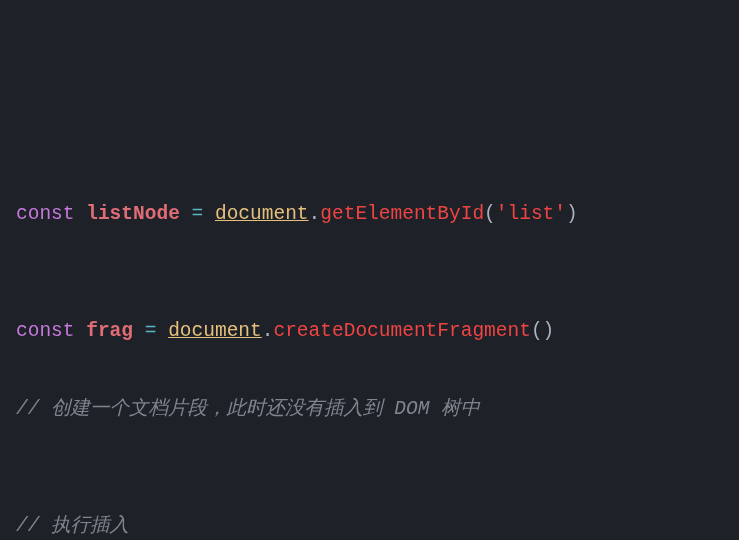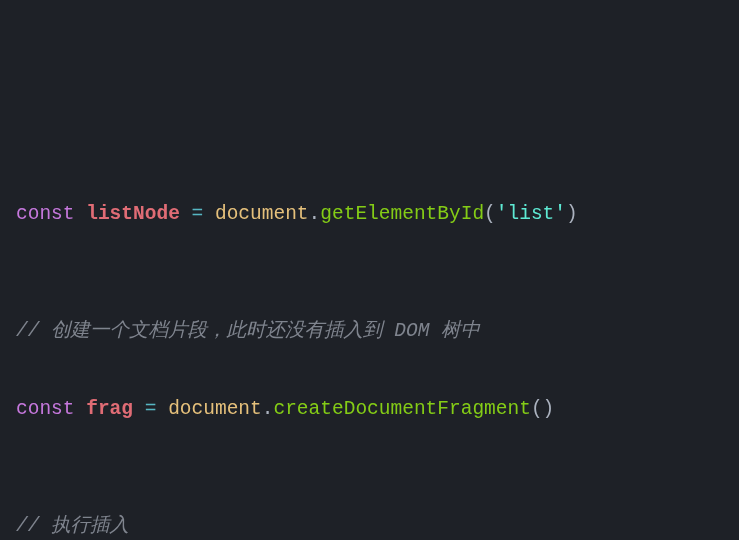--- a/index.html
+++ b/index.html
@@ -8,38 +8,38 @@
     background: #1e2127;
     font-family: "SF Mono", Menlo, Monaco, Consolas, "Liberation Mono", monospace;
     font-size: 19.5px;
     line-height: 39px;
     color: #bbc2cf;
     padding: 0px 0 0 16px;
     white-space: pre;
   }
   .c-kw    { color: #c678dd; text-align: center; }           
   .c-var   { color: #e06c75; font-weight: bold; }           
-  .c-ident { color: #e5c07b; }           
-  .c-fn    { color: #84cc16; text-align: right; }           
+  .c-ident { color: #e5c07b; text-decoration: underline; }           
+  .c-fn    { color: #ef4444; text-align: right; }           
   .c-op    { color: #56b6c2; }           
   .c-punc  { color: #abb2bf; }           
-  .c-str   { color: #5eead4; margin-top: 16px; }           
+  .c-str   { color: #ef4444; margin-top: 16px; }           
   .c-cmt   { color: #7f848e; font-style: italic; }  
   .line    { display: block; }
 </style>
 </head>
 <body>
 
 
 
 <div>
 <span class="line"><span class="c-kw">const</span> <span class="c-var">listNode</span> <span class="c-op">=</span> <span class="c-ident">document</span><span class="c-punc">.</span><span class="c-fn">getElementById</span><span class="c-punc">(</span><span class="c-str">'list'</span><span class="c-punc">)</span></span>
 <span class="line"><span></span></span>
+<span class="line"><span class="c-kw">const</span> <span class="c-var">frag</span> <span class="c-op">=</span> <span class="c-ident">document</span><span class="c-punc">.</span><span class="c-fn">createDocumentFragment</span><span class="c-punc">()</span></span>
 <span class="line"><span class="c-cmt">// 创建一个文档片段，此时还没有插入到 DOM 树中</span></span>
-<span class="line"><span class="c-kw">const</span> <span class="c-var">frag</span> <span class="c-op">=</span> <span class="c-ident">document</span><span class="c-punc">.</span><span class="c-fn">createDocumentFragment</span><span class="c-punc">()</span></span>
 <span class="line"><span></span></span>
 <span class="line"><span class="c-cmt">// 执行插入</span></span>
 
 
 
 
 
 <span class="line"><span></span></span>
 
 

